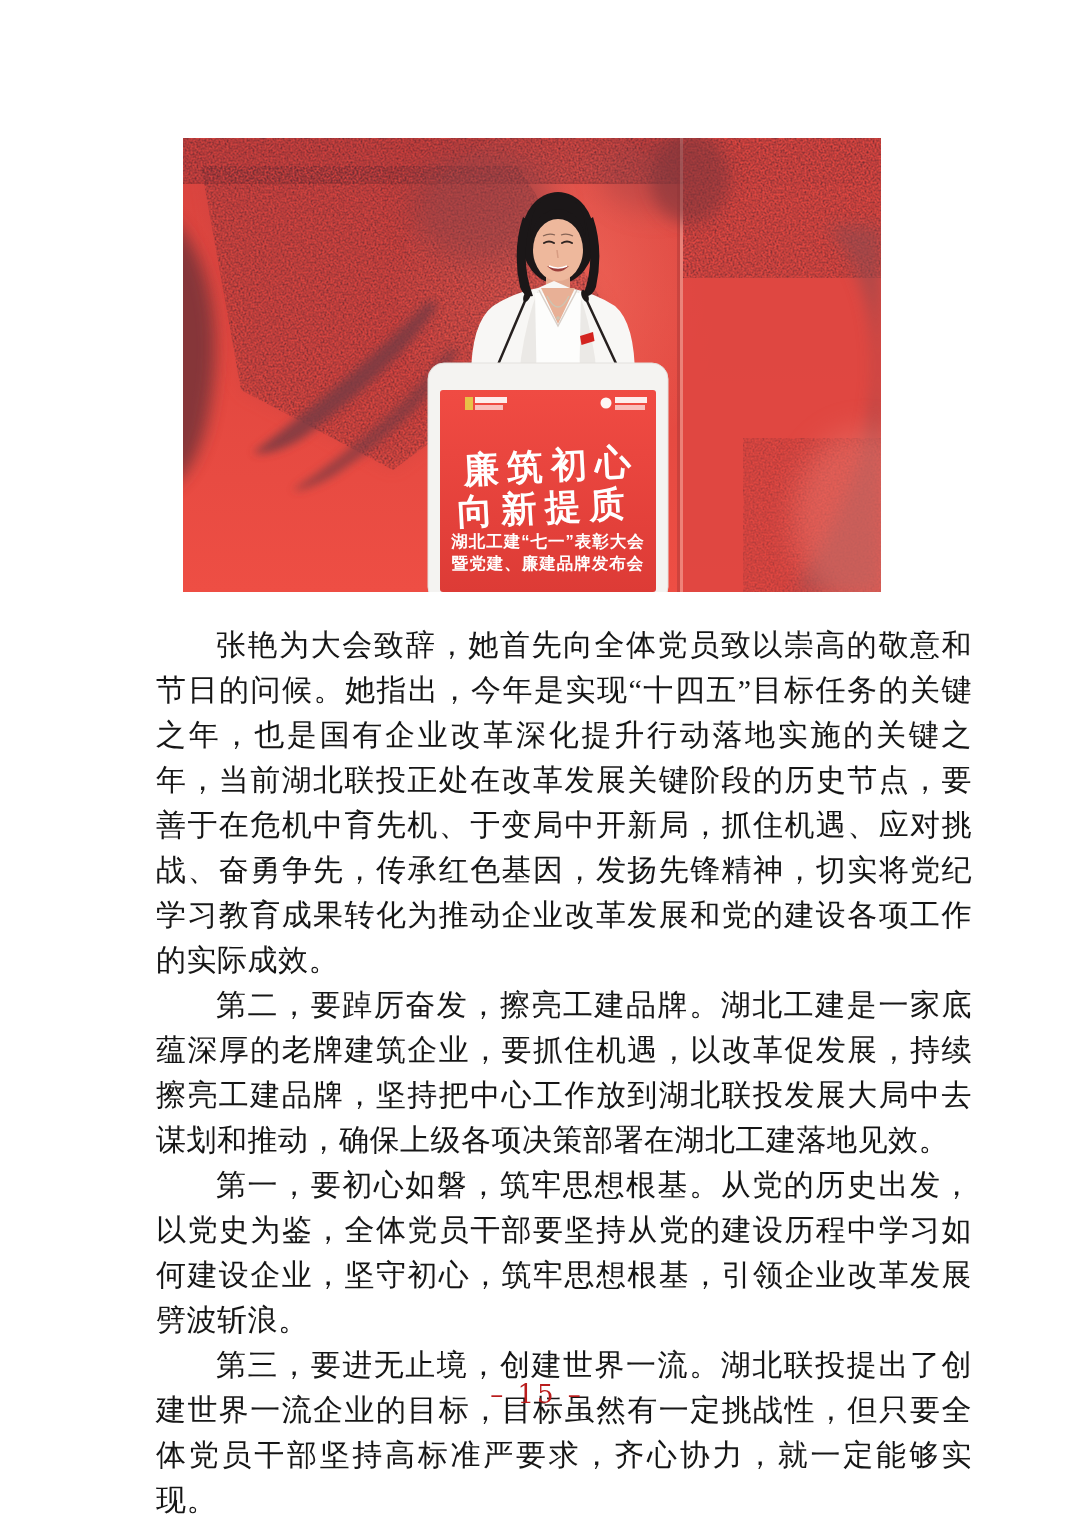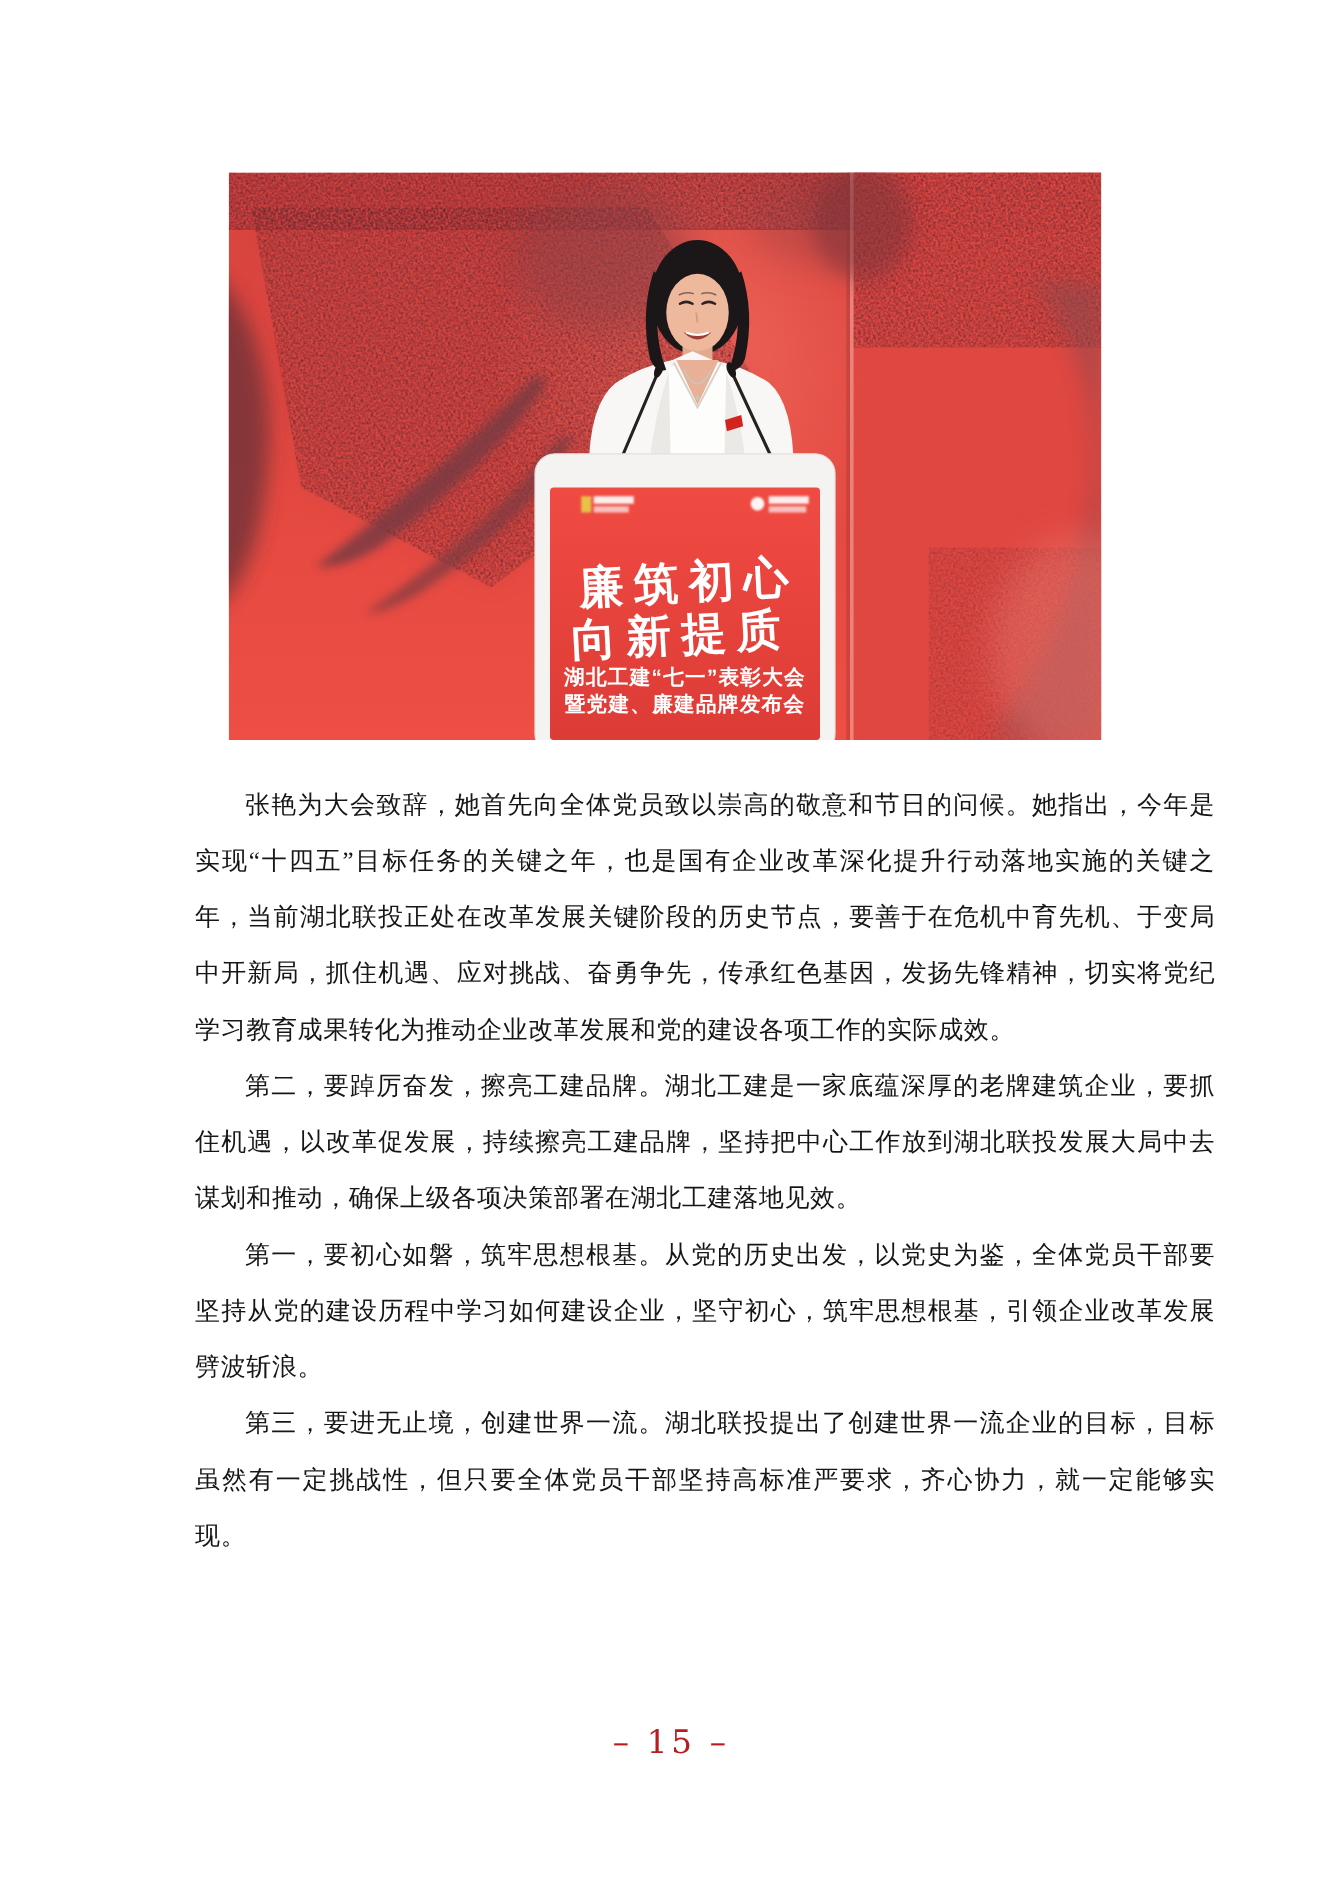--- a/index.html
+++ b/index.html
@@ -23,21 +23,21 @@
   .photo svg { display: block; width: 100%; height: 100%; }
   .content {
     position: absolute;
     left: 156px;
     top: 622px;
     width: 816px;
     color: #161616;
   }
   .content p {
     margin: 0;
-    font-size: 20px;
+    font-size: 30px;
     line-height: 45px;
     letter-spacing: 0.5px;
     text-align: justify;
     text-indent: 2em;
     font-family: "Liberation Serif", "DejaVu Serif", serif;
   }
   .page-number {
     position: absolute;
     left: 0;
     top: 1379px;

